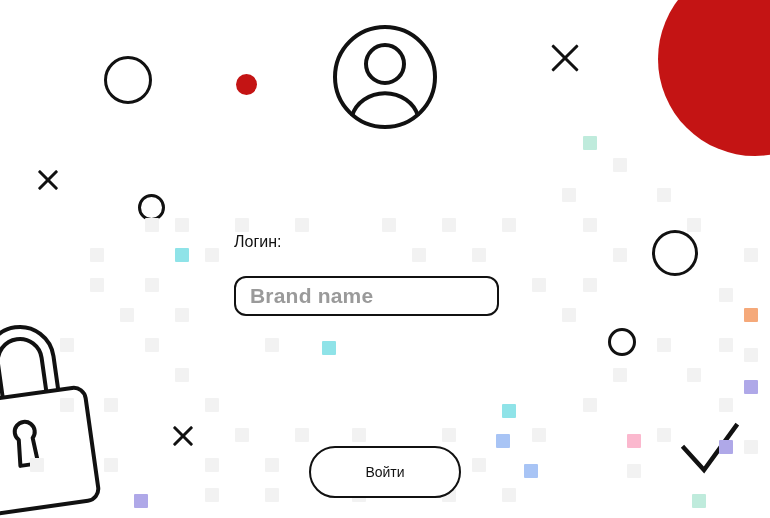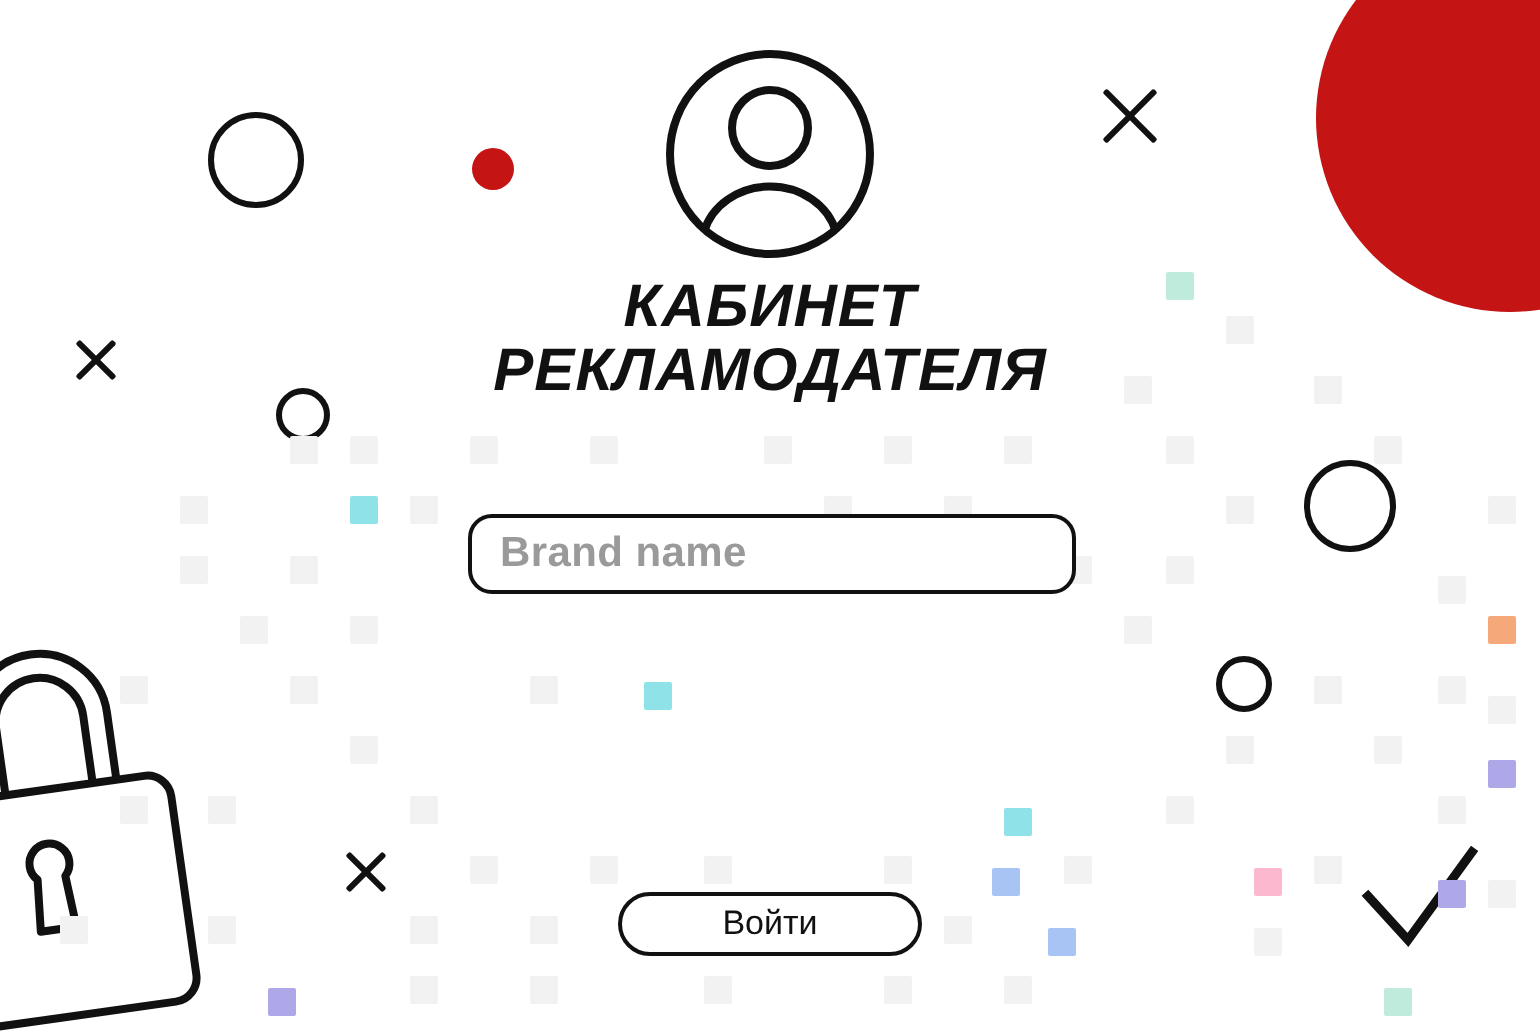--- a/index.html
+++ b/index.html
@@ -105,21 +105,21 @@
     width: 304px;
   }
   .field-label {
     font-size: 16px;
     color: #111111;
     margin-bottom: 6px;
     line-height: 1.2;
   }
   .text-field {
     box-sizing: border-box;
-    width: 304px;
+    width: 265px;
     height: 40px;
     border: 2.5px solid #111111;
     border-radius: 12px;
     background: #ffffff;
     display: flex;
     align-items: center;
     padding: 0 14px;
     font-size: 21px;
     font-weight: bold;
     color: #9a9a9a;
@@ -137,26 +137,26 @@
     position: absolute;
     left: 0;
     top: 446px;
     width: 770px;
     display: flex;
     justify-content: center;
   }
   .submit-btn {
     box-sizing: border-box;
     width: 152px;
-    height: 32px;
+    height: 52px;
     border: 2.5px solid #111111;
     border-radius: 999px;
     background: #ffffff;
     color: #111111;
-    font-size: 17px;
+    font-size: 14px;
     font-family: "Liberation Sans", sans-serif;
     cursor: pointer;
     display: flex;
     align-items: center;
     justify-content: center;
     padding: 0;
   }
 </style>
 </head>
 <body>
@@ -283,27 +283,24 @@
   <div class="panel">
 
     <div class="avatar-icon">
       <svg width="106" height="110" viewBox="0 0 106 110">
         <circle cx="53" cy="55" r="50" fill="none" stroke="#111111" stroke-width="4"></circle>
         <circle cx="53" cy="42" r="19" fill="none" stroke="#111111" stroke-width="4"></circle>
         <path d="M20,94 a34,30 0 0 1 66,0" fill="none" stroke="#111111" stroke-width="4"></path>
       </svg>
     </div>
 
-    <div class="title-block">
-      <div class="title-line l1">КАБИНЕТ</div>
-      <div class="title-line l2">РЕКЛАМОДАТЕЛЯ</div>
-    </div>
 
     <div class="form-area">
 
+      <div class="field-label">Логин:</div>
       <input class="text-field" type="text" placeholder="Brand name" style="">
 
     </div>
 
     <div class="submit-wrap">
       <button class="submit-btn">Войти</button>
     </div>
   </div>
 </div>
 

